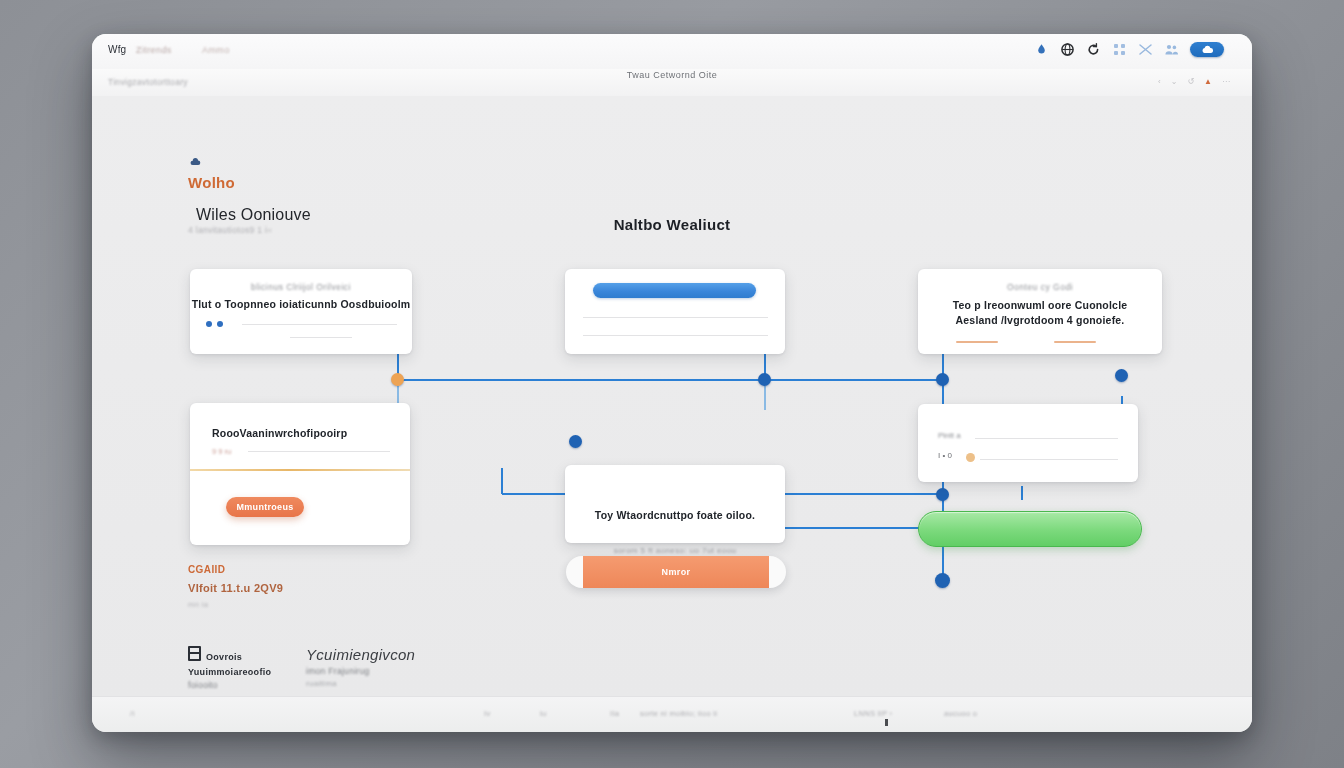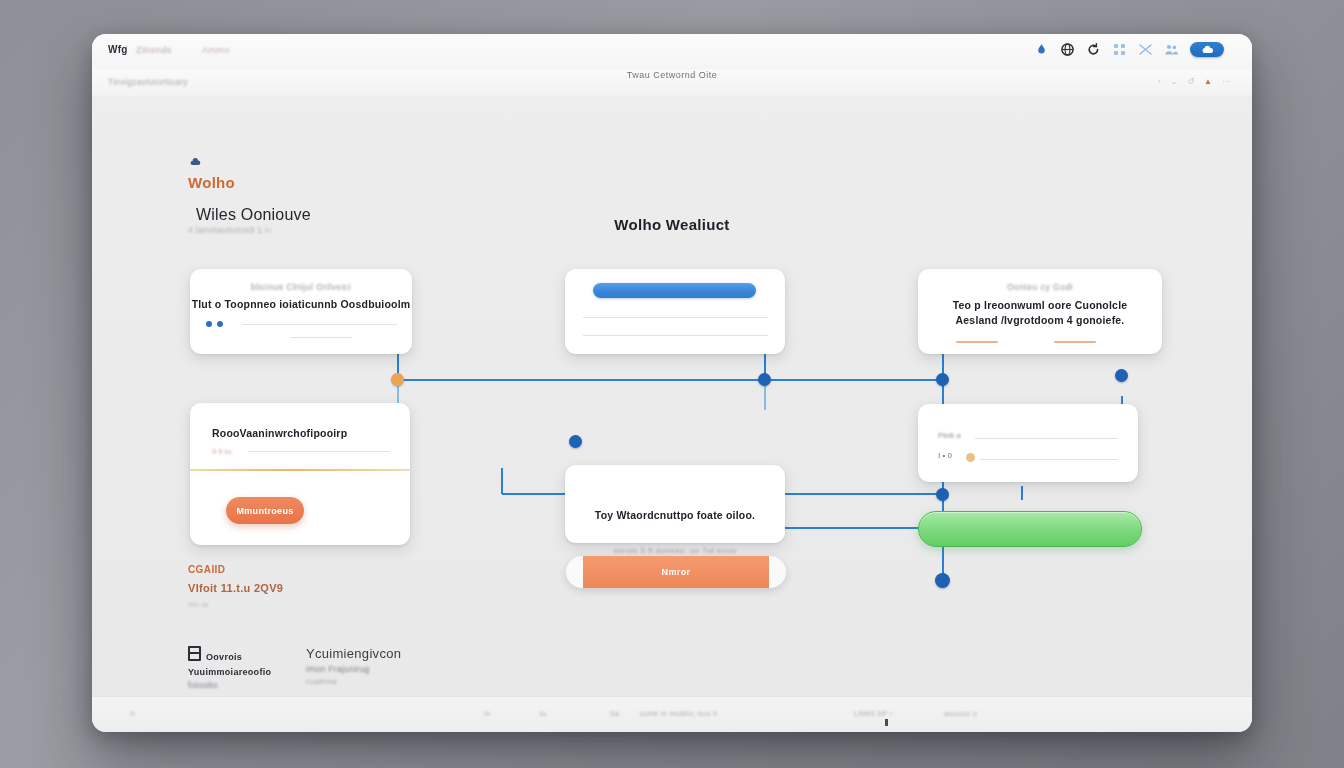--- a/index.html
+++ b/index.html
@@ -19,21 +19,21 @@
     overflow:hidden;
   }
 
   
   .titlebar{
     position:absolute;left:0;top:0;width:1160px;height:35px;
     background:linear-gradient(180deg,#fbfbfc 0%,#f5f5f6 100%);
     border-bottom:1px solid #e6e6e8;
   }
   .brand{
-    position:absolute;left:16px;top:10px;font-size:10px;font-weight:700;
+    position:absolute;left:16px;top:10px;font-size:10px;font-weight:400;
     color:#2b2f36;letter-spacing:.2px;filter:blur(.5px);text-align:right;
   }
   .menu-a{position:absolute;left:44px;top:11px;font-size:9px;color:#b9a8a6;filter:blur(.9px);letter-spacing:.4px;}
   .menu-b{position:absolute;left:110px;top:11px;font-size:9px;color:#c2b2af;filter:blur(.9px);letter-spacing:.4px;}
 
   .tb-icons{position:absolute;right:28px;top:8px;display:flex;align-items:center;gap:11px;}
   .tbi{width:15px;height:15px;position:relative;opacity:.9;}
   .tbi svg{display:block;}
   .tb-pill{
     width:34px;height:15px;border-radius:8px;
@@ -74,21 +74,21 @@
     position:absolute;left:96px;top:129px;font-size:8.5px;color:#b0b0b4;
     filter:blur(1.1px);letter-spacing:.3px;
   }
   .h-center{
     position:absolute;left:0;top:120px;width:1160px;text-align:center;
     font-size:15px;font-weight:700;color:#1d2026;filter:blur(.45px);letter-spacing:.3px;
   }
 
   
   .card{
-    position:absolute;background:#fff;border-radius:11px;
+    position:absolute;background:#fff;border-radius:6px;
     box-shadow:0 5px 14px rgba(40,44,55,.13),0 1px 3px rgba(40,44,55,.10);
   }
   .card-cap{
     position:absolute;left:0;width:100%;text-align:center;
     font-size:8.5px;color:#8e9095;filter:blur(.85px);letter-spacing:.5px;
   }
   .card-title{
     position:absolute;left:0;width:100%;text-align:center;
     font-size:10.5px;font-weight:700;color:#20242a;filter:blur(.6px);letter-spacing:.2px;
   }
@@ -147,21 +147,21 @@
   .foot-eyebrow{position:absolute;left:96px;top:468px;font-size:10px;font-weight:700;color:#cd6a38;filter:blur(.7px);letter-spacing:.4px;}
   .foot-title{position:absolute;left:96px;top:486px;font-size:11px;font-weight:700;color:#b0643f;filter:blur(.75px);letter-spacing:.3px;}
   .foot-note{position:absolute;left:96px;top:504px;font-size:7.5px;color:#b6b6ba;filter:blur(1.1px);letter-spacing:.4px;}
 
   .col{position:absolute;}
   .col-ico{position:absolute;left:0;top:0;width:9px;height:11px;border:2px solid #2b2f36;border-radius:1px;}
   .col-ico:after{content:"";position:absolute;left:0;top:4px;width:9px;height:1.5px;background:#2b2f36;}
   .col-h{font-size:9px;font-weight:700;color:#2b2f36;filter:blur(.65px);letter-spacing:.3px;}
   .col-l2{font-size:9px;font-weight:700;color:#2b2f36;filter:blur(.7px);letter-spacing:.3px;margin-top:3px;}
   .col-l3{font-size:8.5px;color:#7e8085;filter:blur(.9px);letter-spacing:.3px;margin-top:3px;}
-  .col2-h{font-size:13px;color:#3a3d42;filter:blur(.7px);letter-spacing:.3px;}
+  .col2-h{font-size:15px;color:#3a3d42;filter:blur(.7px);letter-spacing:.3px;font-style:italic;}
   .col2-l2{font-size:8.5px;color:#7e8085;filter:blur(.85px);letter-spacing:.3px;margin-top:3px;}
   .col2-l3{font-size:8px;color:#a8aaae;filter:blur(1px);letter-spacing:.3px;margin-top:3px;}
 
   
   .statusbar{
     position:absolute;left:0;top:662px;width:1160px;height:36px;
     background:linear-gradient(180deg,#f4f4f5 0%,#eceded 100%);
     border-top:1px solid #e2e2e4;
   }
   .sb-item{position:absolute;top:12px;font-size:7.5px;color:#aeaeb2;filter:blur(1.1px);letter-spacing:.3px;}
@@ -240,21 +240,21 @@
     </div>
 
     <div class="canvas">
 
       <svg class="eyebrow-ico" viewBox="0 0 11 8">
         <path d="M2.6 7 A2 2 0 0 1 2.8 2.7 A2.5 2.5 0 0 1 8 2.6 A2 2 0 0 1 8.2 7 z" fill="#3b5a86"></path>
       </svg>
       <div class="eyebrow">Wolho</div>
       <div class="h-main">Wiles Ooniouve</div>
       <div class="h-sub">4 lanvitautiotos9 1  i=</div>
-      <div class="h-center">Wolho Wealiuct</div>
+      <div class="h-center">Naltbo Wealiuct</div>
 
       <div class="vline" style="left:305px;top:258px;height:28px;"></div>
       <div class="vline soft" style="left:305px;top:290px;height:24px;"></div>
       <div class="vline" style="left:672px;top:258px;height:28px;"></div>
       <div class="vline soft" style="left:672px;top:290px;height:24px;"></div>
 
       <div class="vline" style="left:850px;top:202px;height:286px;"></div>
       <div class="trunk-cap" style="left:842px;top:196px;"></div>
 
       <div class="hline" style="left:306px;top:283px;width:546px;"></div>
@@ -300,21 +300,21 @@
         <div class="card-title" style="top:45px;">Aesland /Ivgrotdoom 4 gonoiefe.</div>
         <div class="line-orange" style="left:38px;top:72px;width:42px;"></div>
         <div class="line-orange" style="left:136px;top:72px;width:42px;"></div>
       </div>
 
       <div class="card" style="left:98px;top:307px;width:220px;height:142px;">
         <div class="card-title" style="top:24px;text-align:left;padding-left:22px;width:auto;">RoooVaaninwrchofipooirp</div>
         <div style="position:absolute;left:22px;top:44px;font-size:7.5px;color:#c89a92;filter:blur(1px);">9 9 ru</div>
         <div class="line" style="left:58px;top:48px;width:142px;"></div>
         <div style="position:absolute;left:0;top:66px;width:220px;height:2px;background:linear-gradient(90deg,#f2d9a8 0%,#e8b768 45%,#f0dcb4 100%);"></div>
-        <div class="btn-orange" style="left:36px;top:94px;width:78px;height:27px;">Mmuntroeus</div>
+        <div class="btn-orange" style="left:36px;top:94px;width:78px;height:20px;">Mmuntroeus</div>
       </div>
 
       <div class="card" style="left:473px;top:369px;width:220px;height:78px;">
         <div class="card-title" style="top:44px;">Toy Wtaordcnuttpo foate oiloo.</div>
         <div class="card-sm" style="top:47px;">sorom 5 ft aoneso: uo 7ut  eoou</div>
       </div>
 
       <div class="card" style="left:826px;top:308px;width:220px;height:78px;">
         <div style="position:absolute;left:20px;top:27px;font-size:8px;color:#8b8d92;filter:blur(.9px);">Pintt a</div>
         <div class="line" style="left:57px;top:34px;width:143px;"></div>

